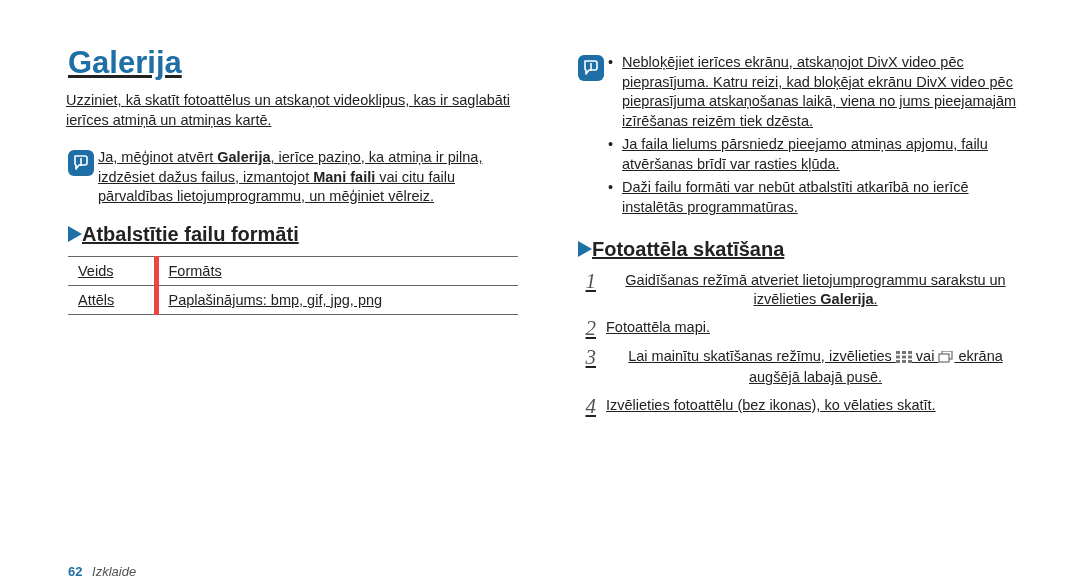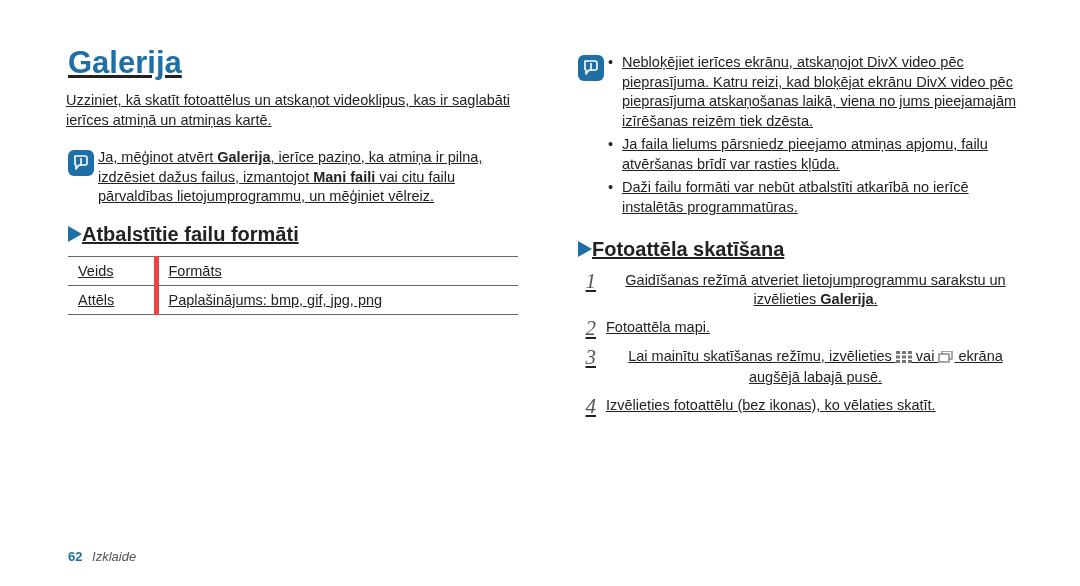--- a/index.html
+++ b/index.html
@@ -138,21 +138,21 @@
     line-height: 1.35;
     text-align: center;
   }
   .inline-icon {
     display: inline-block;
     vertical-align: -2px;
   }
   .footer {
     position: absolute;
     left: 68px;
-    bottom: 22px;
+    bottom: 7px;
     font-size: 13px;
     color: #444;
   }
   .footer .pn { color: #1d6fa5; font-weight: bold; margin-right: 6px; }
   .footer .sec { font-style: italic; color: #555; }
 </style>
 </head>
 <body>
 
 <div class="page">

